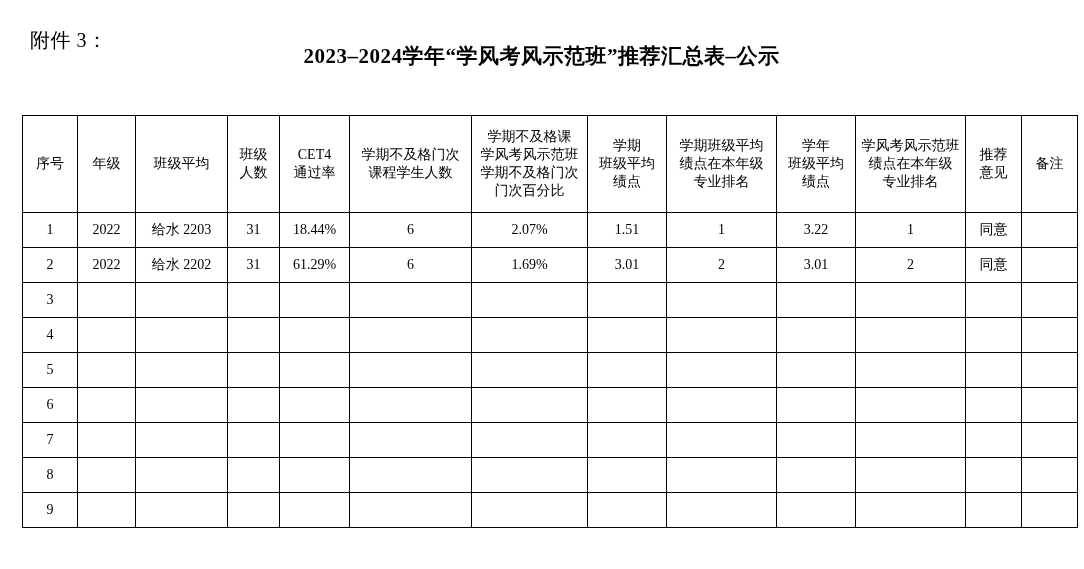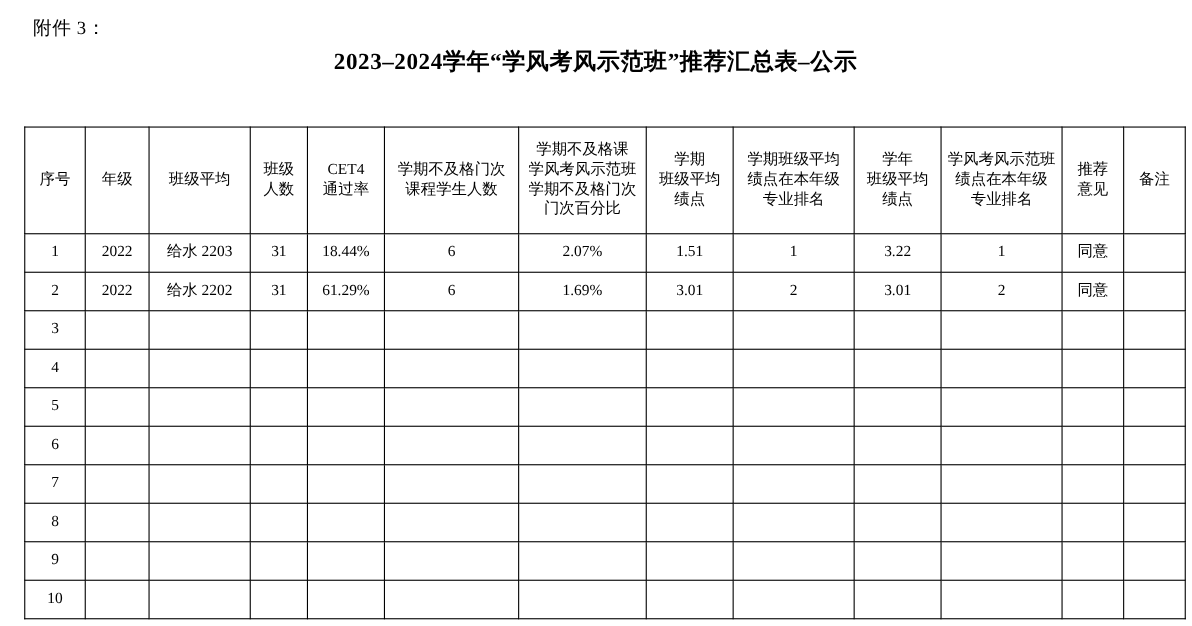--- a/index.html
+++ b/index.html
@@ -16,22 +16,22 @@
   }
   .page {
     position: relative;
     width: 1084px;
     height: 569px;
     box-sizing: border-box;
   }
   .attachment-label {
     position: absolute;
     left: 30px;
-    top: 14px;
-    font-size: 17px;
+    top: 27px;
+    font-size: 20px;
     font-family: "Liberation Serif", "DejaVu Serif", serif;
     letter-spacing: 0.5px;
   }
   .doc-title {
     position: absolute;
     left: 0;
     right: 1px;
     top: 42px;
     text-align: center;
     font-size: 21px;
@@ -300,32 +300,17 @@
           <td></td>
           <td></td>
           <td></td>
           <td></td>
           <td></td>
           <td></td>
           <td></td>
           <td></td>
           <td></td>
         </tr>
-        <tr>
-          <td class="num-cell">10</td>
-          <td></td>
-          <td></td>
-          <td></td>
-          <td></td>
-          <td></td>
-          <td></td>
-          <td></td>
-          <td></td>
-          <td></td>
-          <td></td>
-          <td></td>
-          <td></td>
-        </tr>
       </tbody>
     </table>
   </div>
 
 </div>
 
 </body></html>

